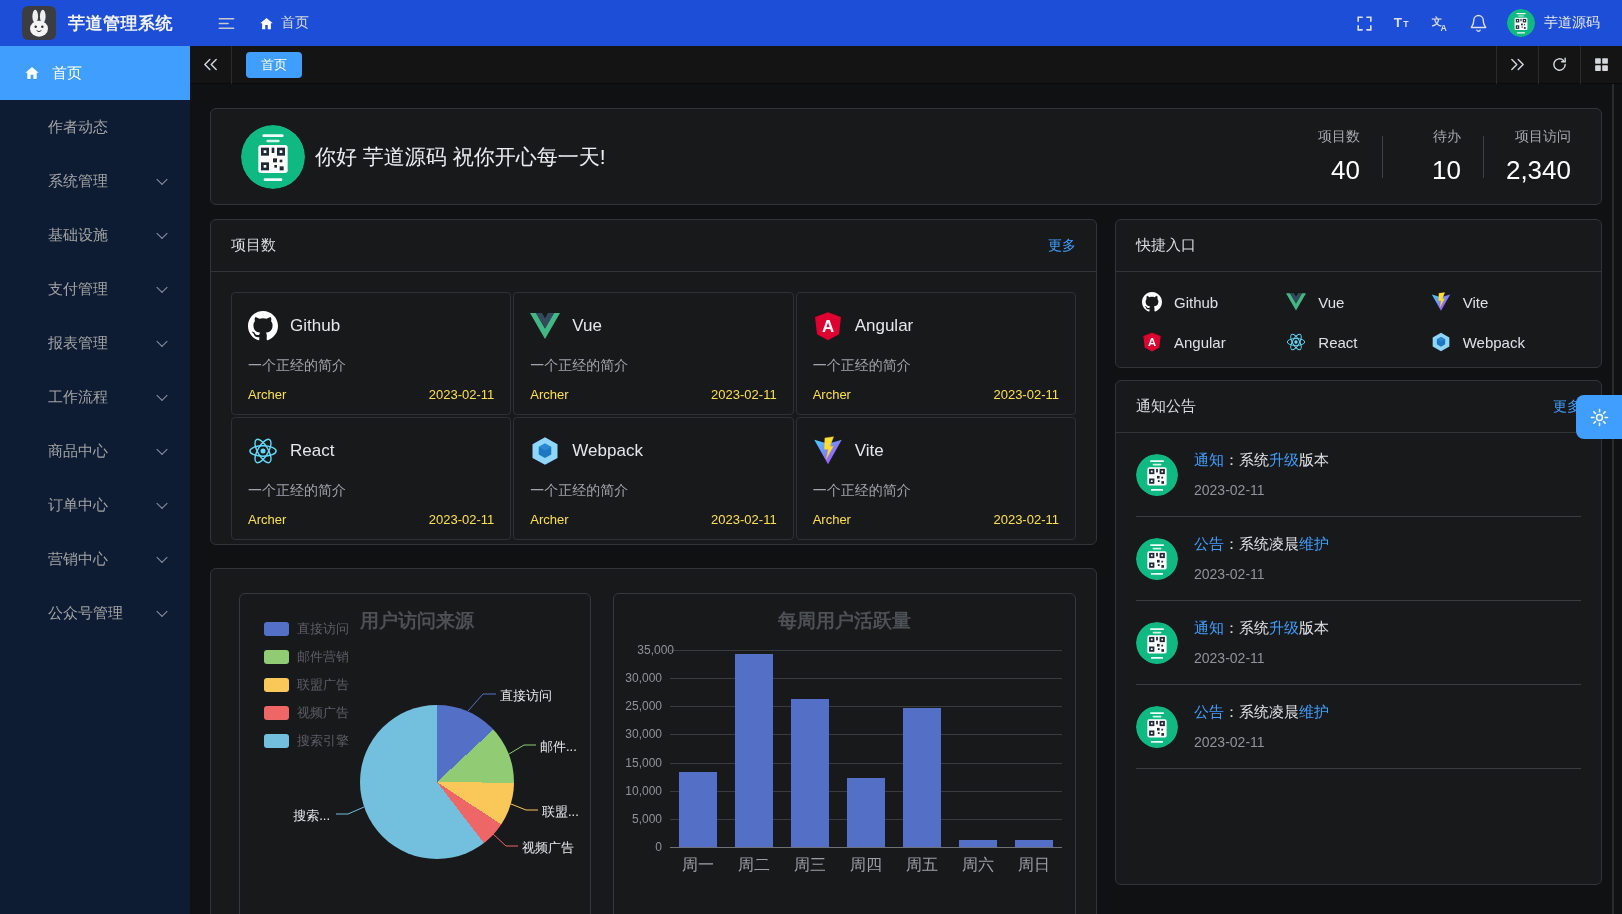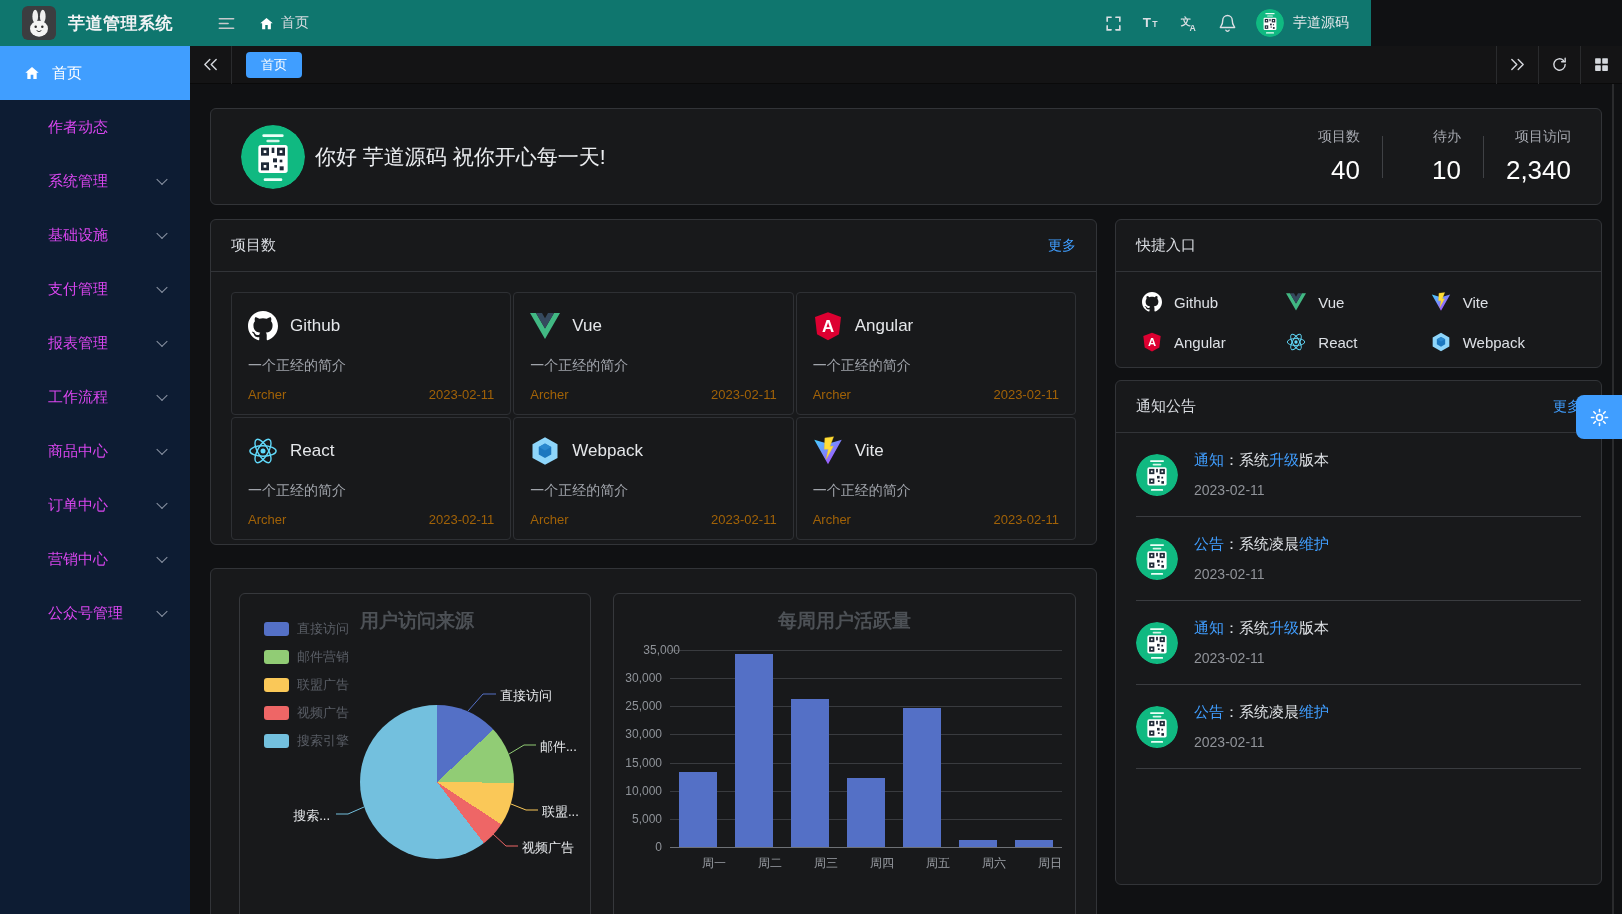--- a/index.html
+++ b/index.html
@@ -1,39 +1,39 @@
 <!DOCTYPE html>
 <html><head>
 <meta charset="utf-8">
 <style>
   * { margin:0; padding:0; box-sizing:border-box; }
   html,body { width:1622px; height:914px; overflow:hidden; background:#0c0d0e; }
   body { font-family:"Liberation Sans","DejaVu Sans",sans-serif; }
   .screen { position:relative; width:1622px; height:914px; background:#101113; overflow:hidden; }
 
   
-  .header { position:absolute; left:0; top:0; width:1371px; height:46px; background:#0f766e; display:flex; align-items:center; z-index:5;text-align:center; }
+  .header { position:absolute; left:0; top:0; width:1622px; height:46px; background:#1d4ed8; display:flex; align-items:center; z-index:5;text-align:center; }
   .logo-box { width:34px; height:34px; margin-left:22px; border-radius:6px; overflow:hidden; flex:0 0 auto; }
   .logo-box svg { width:34px; height:34px; display:block; }
   .app-title { color:#f2f3f5; font-size:17px; font-weight:700; margin-left:12px; letter-spacing:.5px; }
   .hamburger { margin-left:38px; width:30px; height:30px; display:flex; align-items:center; justify-content:center; cursor:pointer; }
   .hamburger svg { width:19px; height:19px; }
   .breadcrumb { display:flex; align-items:center; margin-left:18px; gap:7px; color:#d8dbe0; font-size:14px; cursor:pointer; }
   .breadcrumb svg { width:15px; height:15px; }
   .header-right { margin-left:auto; display:flex; align-items:center; gap:8px; padding-right:22px; }
   .hbtn { width:30px; height:30px; display:flex; align-items:center; justify-content:center; cursor:pointer; }
   .hbtn svg { width:19px; height:19px; }
   .user-chip { display:flex; align-items:center; gap:9px; margin-left:6px; cursor:pointer; }
   .user-chip .avatar { width:28px; height:28px; border-radius:50%; overflow:hidden; }
   .user-chip .avatar svg { width:28px; height:28px; display:block; }
   .user-name { color:#e6e8eb; font-size:14px; }
 
   
   .sidebar { position:absolute; left:0; top:46px; width:190px; height:868px; background:#0d1c33; z-index:4; }
-  .menu-item { position:relative; height:54px; display:flex; align-items:center; color:#d946ef; font-size:15px; cursor:pointer; }
+  .menu-item { position:relative; height:54px; display:flex; align-items:center; color:#a3a3a3; font-size:15px; cursor:pointer; }
   .menu-item.active { background:#409eff; color:#ffffff; height:54px; }
   .menu-item.active .mi-icon { margin-left:24px; width:16px; height:16px; }
   .menu-item.active .mi-icon svg { width:16px; height:16px; display:block; }
   .menu-item .mi-label { margin-left:48px; }
   .menu-item.active .mi-label { margin-left:12px; }
   .menu-item .chev { position:absolute; right:24px; top:50%; width:8px; height:8px; border-right:1.6px solid #8a93a3; border-bottom:1.6px solid #8a93a3; transform:translateY(-70%) rotate(45deg); }
 
   
   .tabbar { position:absolute; left:190px; top:46px; width:1432px; height:38px; background:#141415; border-bottom:1px solid #0a0a0a; display:flex; align-items:center; z-index:4; }
   .tab-side { width:42px; height:38px; display:flex; align-items:center; justify-content:center; cursor:pointer; border-right:1px solid #2a2b2d; flex:0 0 auto; }
@@ -64,41 +64,41 @@
 
   
   #projects-card { left:20px; top:135px; width:887px; height:326px; }
   .projects-grid { display:grid; grid-template-columns:repeat(3,1fr); gap:2px; padding:20px; }
   .proj-item { border:1px solid #2e3034; border-radius:4px; height:123px; padding:18px 16px 12px; display:flex; flex-direction:column; cursor:pointer; }
   .proj-head { display:flex; align-items:center; gap:12px; }
   .proj-head .picon { width:30px; height:30px; }
   .proj-head .picon svg { width:30px; height:30px; display:block; }
   .proj-name { color:#e5e7ea; font-size:17px; }
   .proj-desc { color:#a0a4ab; font-size:14px; margin-top:16px; }
-  .proj-foot { margin-top:auto; display:flex; justify-content:space-between; color:#a16207; font-size:13px; }
+  .proj-foot { margin-top:auto; display:flex; justify-content:space-between; color:#fde047; font-size:13px; }
 
   
   #charts-card { left:20px; top:484px; width:887px; height:430px; }
   .chart-panel { position:absolute; border:1px solid #36383c; border-radius:6px; overflow:hidden; }
   #pie-panel { left:28px; top:24px; width:352px; height:380px; }
   #bar-panel { left:402px; top:24px; width:463px; height:380px; }
   .chart-title { position:absolute; font-size:19px; font-weight:700; color:#4d5156; }
   .pie-title { left:120px; top:14px; }
   .bar-title { left:0; top:14px; width:100%; text-align:center; }
   .legend { position:absolute; left:24px; top:26px; display:flex; flex-direction:column; gap:10px; }
   .legend-row { display:flex; align-items:center; gap:8px; cursor:pointer; }
   .legend-chip { width:25px; height:14px; border-radius:3px; }
   .legend-text { font-size:13px; color:#5a5e66; }
   .pie-circle { position:absolute; border-radius:50%; }
   .pie-callout-label { position:absolute; font-size:13px; color:#e6e8eb; white-space:nowrap; }
   .callout-svg { position:absolute; left:0; top:0; pointer-events:none; }
   .gridline { position:absolute; height:1px; background:#393b3f; }
   .gridline.axis { background:#6e7176; }
   .ylabel { position:absolute; width:46px; text-align:right; font-size:12px; color:#8f9399; }
-  .xlabel { position:absolute; text-align:right; font-size:12px; color:#9ca0a6; }
+  .xlabel { position:absolute; text-align:center; font-size:16px; color:#9ca0a6; }
   .bar-rect { position:absolute; }
 
   
   #shortcuts-card { left:925px; top:135px; width:487px; height:149px; }
   .shortcut-grid { display:grid; grid-template-columns:repeat(3,1fr); row-gap:20px; padding:20px 26px; }
   .shortcut-item { display:flex; align-items:center; gap:12px; cursor:pointer; }
   .shortcut-item .sicon { width:20px; height:20px; }
   .shortcut-item .sicon svg { width:20px; height:20px; display:block; }
   .shortcut-label { color:#dde0e5; font-size:15px; }
 
@@ -512,21 +512,21 @@
           <div class="ylabel" style="left: 2px; top: 189.714px;">10,000</div>
           <div class="gridline" style="left: 56px; width: 392px; top: 168.571px;"></div>
           <div class="ylabel" style="left: 2px; top: 161.571px;">15,000</div>
           <div class="gridline" style="left: 56px; width: 392px; top: 140.429px;"></div>
           <div class="ylabel" style="left: 2px; top: 133.429px;">30,000</div>
           <div class="gridline" style="left: 56px; width: 392px; top: 112.286px;"></div>
           <div class="ylabel" style="left: 2px; top: 105.286px;">25,000</div>
           <div class="gridline" style="left: 56px; width: 392px; top: 84.1429px;"></div>
           <div class="ylabel" style="left: 2px; top: 77.1429px;">30,000</div>
           <div class="gridline" style="left: 56px; width: 392px; top: 56px;"></div>
-          <div class="ylabel" style="left: 20px; top: 49px;">35,000</div>
+          <div class="ylabel" style="left: 14px; top: 49px;">35,000</div>
           <div class="bar-rect" style="left: 65px; width: 38px; top: 178.405px; height: 74.5955px; background: rgb(84, 112, 198);"></div>
           <div class="xlabel" style="left: 56px; width: 56px; top: 261px;">周一</div>
           <div class="bar-rect" style="left: 121px; width: 38px; top: 60.3059px; height: 192.694px; background: rgb(84, 112, 198);"></div>
           <div class="xlabel" style="left: 112px; width: 56px; top: 261px;">周二</div>
           <div class="bar-rect" style="left: 177px; width: 38px; top: 104.85px; height: 148.15px; background: rgb(84, 112, 198);"></div>
           <div class="xlabel" style="left: 168px; width: 56px; top: 261px;">周三</div>
           <div class="bar-rect" style="left: 233px; width: 38px; top: 183.543px; height: 69.4566px; background: rgb(84, 112, 198);"></div>
           <div class="xlabel" style="left: 224px; width: 56px; top: 261px;">周四</div>
           <div class="bar-rect" style="left: 289px; width: 38px; top: 114.295px; height: 138.705px; background: rgb(84, 112, 198);"></div>
           <div class="xlabel" style="left: 280px; width: 56px; top: 261px;">周五</div>

